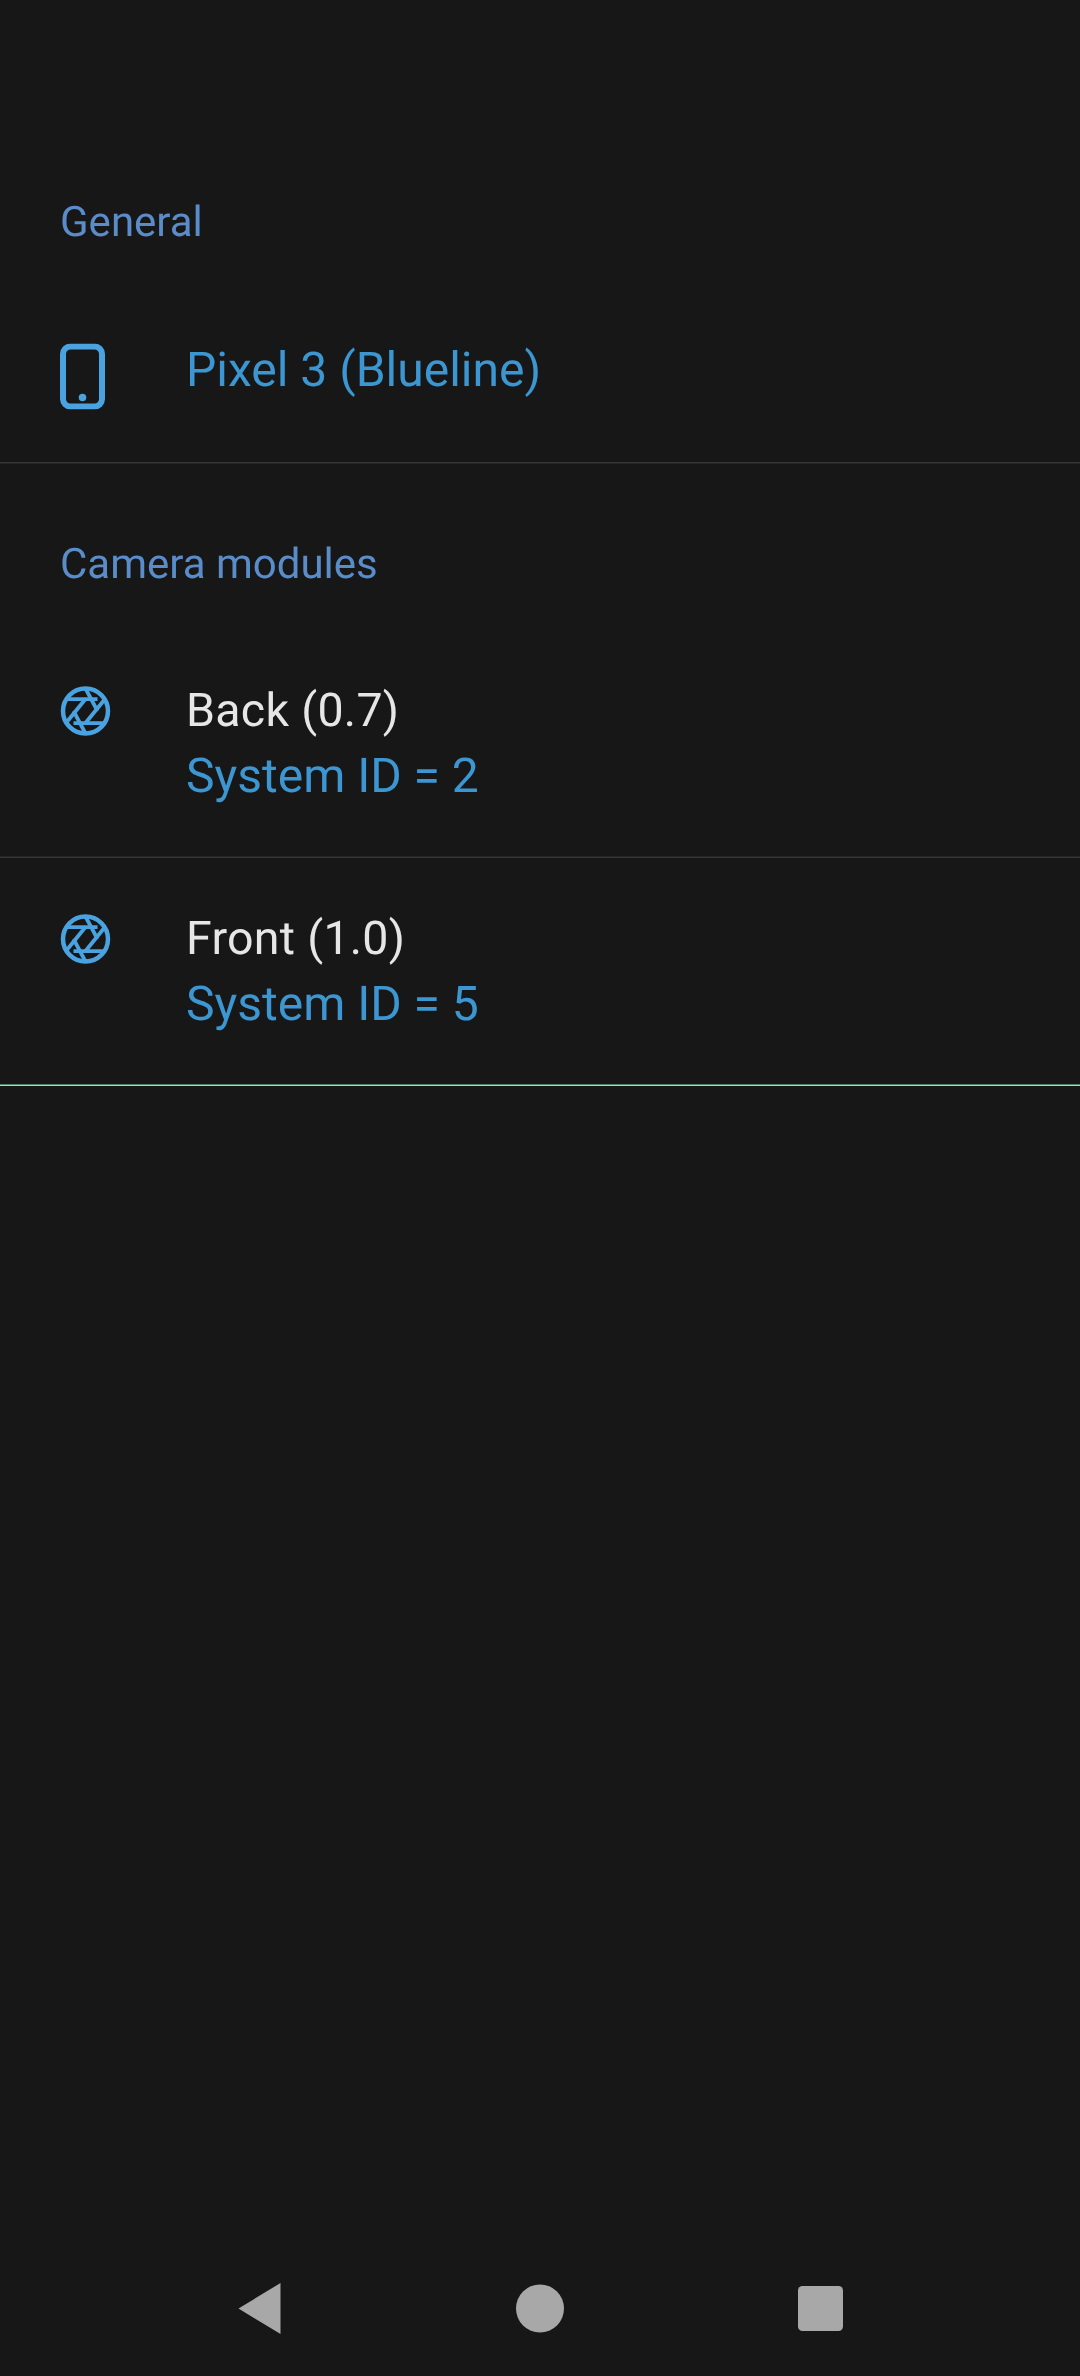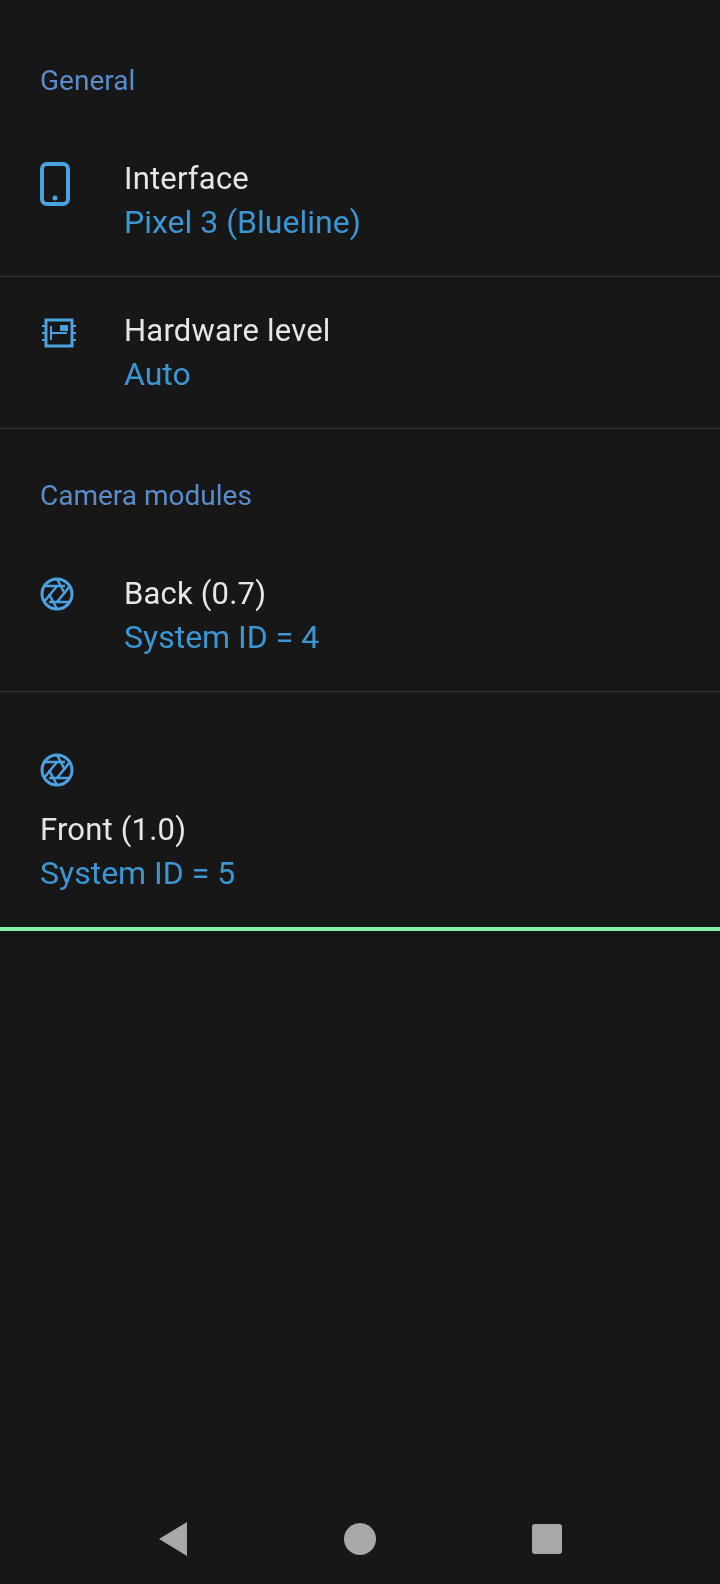--- a/index.html
+++ b/index.html
@@ -10,37 +10,36 @@
   body {
     width: 720px;
     height: 1584px;
     background: #171717;
     font-family: Roboto, "Segoe UI", Arial, sans-serif;
     color: #e6e6e6;
     position: relative;
     overflow: hidden;
   }
   .content {
-    padding-top: 50px;
+    padding-top: 117px;
   }
   .section-header {
     color: #5a8cca;
     font-size: 28px;
     font-weight: 400;
     padding: 14px 40px 18px 40px;
   }
   .list-item {
     display: flex;
     align-items: flex-start;
     padding: 35px 24px 35px 40px;
     border-bottom: 1px solid #363636;
   }
   .list-item:last-of-type {
-    border-bottom: 4px solid #86efac;
-    flex-direction: column;
+    border-bottom: 1px solid #86efac;
   }
   .icon-slot {
     width: 84px;
     flex: 0 0 84px;
     display: flex;
     align-items: center;
     justify-content: flex-start;
     padding-top: 2px;
   }
   .icon-slot svg {
@@ -114,65 +113,44 @@
   <div class="section-header">General</div>
 
   <div class="list-item top-gap">
     <div class="icon-slot">
       <svg width="30" height="44" viewBox="0 0 30 44">
         <rect x="2" y="2" width="26" height="40" rx="5" ry="5" fill="none" stroke="#4aa3e0" stroke-width="4"></rect>
         <circle cx="15" cy="36" r="2.5" fill="#4aa3e0" stroke="none"></circle>
       </svg>
     </div>
     <div class="text-slot">
-      <div class="item-title">Interface</div>
       <div class="item-sub">Pixel 3 (Blueline)</div>
     </div>
   </div>
 
-  <div class="list-item">
-    <div class="icon-slot">
-      <svg width="38" height="38" viewBox="0 0 38 38">
-        <rect x="6" y="6" width="26" height="26" fill="none" stroke="#4aa3e0" stroke-width="3"></rect>
-        <line x1="11" y1="12" x2="11" y2="26" stroke="#4aa3e0" stroke-width="2"></line>
-        <line x1="11" y1="19" x2="27" y2="19" stroke="#4aa3e0" stroke-width="2"></line>
-        <rect x="20" y="11" width="8" height="6" fill="#4aa3e0" stroke="none"></rect>
-        <line x1="2" y1="12" x2="6" y2="12" stroke="#4aa3e0" stroke-width="2"></line>
-        <line x1="2" y1="19" x2="6" y2="19" stroke="#4aa3e0" stroke-width="2"></line>
-        <line x1="2" y1="26" x2="6" y2="26" stroke="#4aa3e0" stroke-width="2"></line>
-        <line x1="32" y1="12" x2="36" y2="12" stroke="#4aa3e0" stroke-width="2"></line>
-        <line x1="32" y1="19" x2="36" y2="19" stroke="#4aa3e0" stroke-width="2"></line>
-        <line x1="32" y1="26" x2="36" y2="26" stroke="#4aa3e0" stroke-width="2"></line>
-      </svg>
-    </div>
-    <div class="text-slot">
-      <div class="item-title">Hardware level</div>
-      <div class="item-sub">Auto</div>
-    </div>
-  </div>
 
   <div class="section-header" style="padding-top:50px;">Camera modules</div>
 
   <div class="list-item top-gap">
     <div class="icon-slot">
       <svg width="34" height="34" viewBox="0 0 34 34">
         <circle cx="17" cy="17" r="15" fill="none" stroke="#4aa3e0" stroke-width="3"></circle>
         <g stroke="#4aa3e0" stroke-width="2.5" fill="none">
           <line x1="17" y1="2" x2="25" y2="17"></line>
           <line x1="30" y1="9" x2="17" y2="25"></line>
           <line x1="30" y1="25" x2="9" y2="25"></line>
           <line x1="17" y1="32" x2="9" y2="17"></line>
           <line x1="4" y1="25" x2="17" y2="9"></line>
           <line x1="4" y1="9" x2="25" y2="9"></line>
         </g>
       </svg>
     </div>
     <div class="text-slot">
       <div class="item-title">Back  (0.7)</div>
-      <div class="item-sub">System ID = 4</div>
+      <div class="item-sub">System ID = 2</div>
     </div>
   </div>
 
   <div class="list-item">
     <div class="icon-slot">
       <svg width="34" height="34" viewBox="0 0 34 34">
         <circle cx="17" cy="17" r="15" fill="none" stroke="#4aa3e0" stroke-width="3"></circle>
         <g stroke="#4aa3e0" stroke-width="2.5" fill="none">
           <line x1="17" y1="2" x2="25" y2="17"></line>
           <line x1="30" y1="9" x2="17" y2="25"></line>

